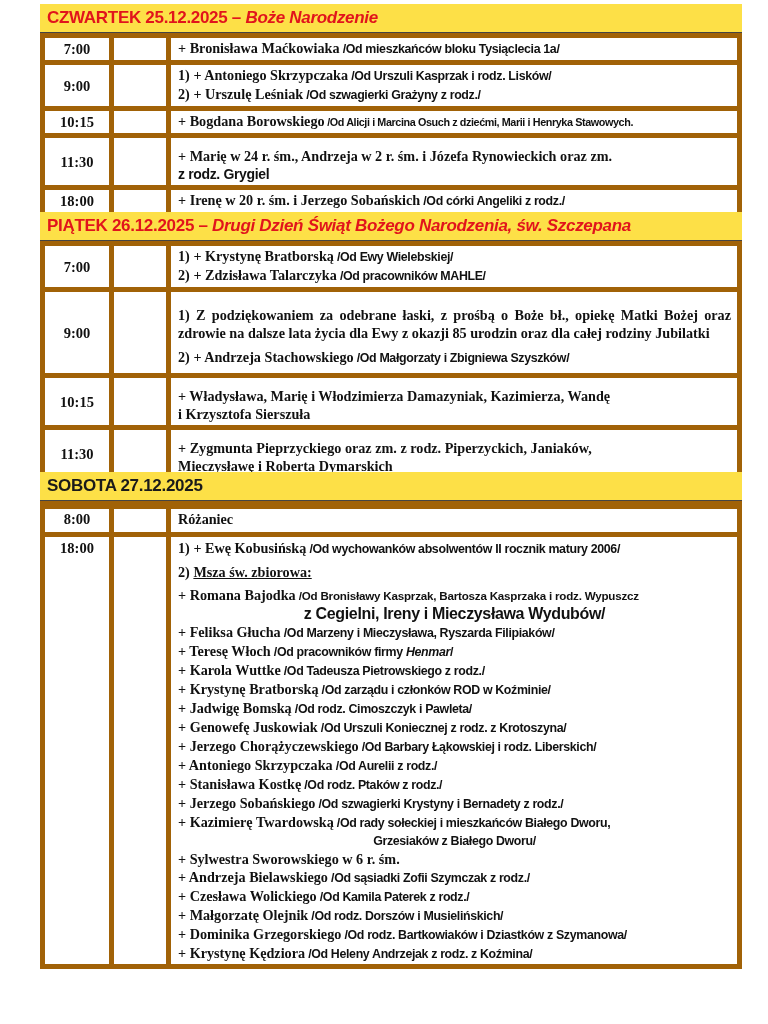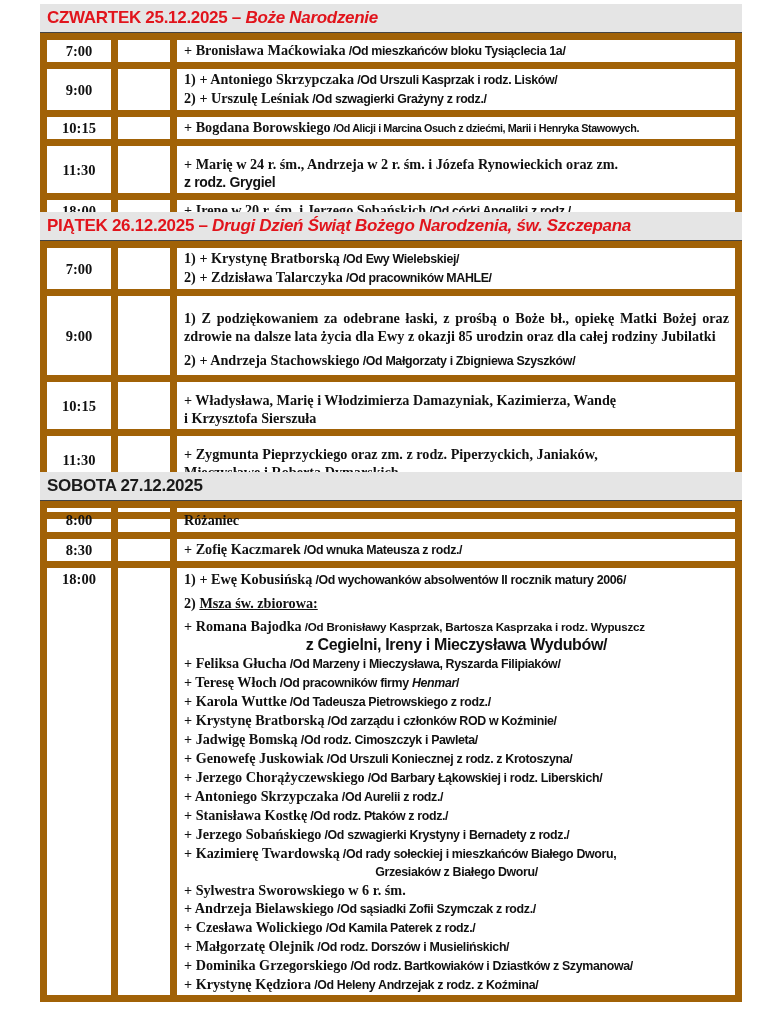--- a/index.html
+++ b/index.html
@@ -5,37 +5,37 @@
   html, body { margin: 0; padding: 0; background: #ffffff; }
   body {
     width: 768px; height: 1024px; overflow: hidden; position: relative;
     font-family: "Liberation Serif", "DejaVu Serif", serif;
     color: #111;
   }
   .day {
     position: absolute; left: 40px; width: 702px;
   }
   .day-header {
-    background: #e5e5e5;
+    background: #fde047;
     height: 28px; line-height: 28px;
     padding-left: 7px;
     font-family: "Liberation Sans Narrow", "Liberation Sans", sans-serif;
     font-size: 17px; font-weight: bold;
     letter-spacing: -0.3px;
     border-bottom: 1px solid #444;
     white-space: nowrap;
   }
   .day-header.red { color: #e1141c; }
   .day-header.black { color: #1a1a1a; }
   .day-header .sub { font-style: italic; }
   table {
     width: 702px; border-collapse: collapse; table-layout: fixed;
   }
   td {
-    border: 7px solid #a16207; vertical-align: middle;
+    border: 5px solid #a16207; vertical-align: middle;
     font-size: 14.2px; line-height: 18px;
   }
   td.time {
     width: 62px; text-align: center; font-weight: bold; font-size: 14.5px;
   }
   td.blank { width: 50px; }
   td.content { padding: 1px 6px 2px 7px; }
   .name { font-weight: bold; }
   .from { font-size: 12.4px; font-family: "Liberation Sans", "DejaVu Sans", sans-serif; letter-spacing: -0.35px; font-weight: bold; }
   .from.small { font-size: 10.8px; letter-spacing: -0.4px; }
@@ -151,27 +151,20 @@
   </div>
   <table>
     <tbody>
         <tr style="height:31px">
       <td class="time">8:00</td>
       <td class="blank"></td>
       <td class="content">
         <span class="name">Różaniec</span>
       </td>
     </tr>
-    <tr style="height:27px">
-      <td class="time">8:30</td>
-      <td class="blank"></td>
-      <td class="content">
-        <span class="name">+ Zofię Kaczmarek</span><span class="from"> /Od wnuka Mateusza z rodz./</span>
-      </td>
-    </tr>
     <tr>
       <td class="time" style="vertical-align:top; padding-top:2px;">18:00</td>
       <td class="blank"></td>
       <td class="content" style="vertical-align:top; padding-top:2px; padding-bottom:1px;">
         <span class="line" style="margin-bottom:5px;"><span class="name">1) </span><span class="name">+ Ewę Kobusińską</span><span class="from"> /Od wychowanków absolwentów II rocznik matury 2006/</span></span>
         <span class="line" style="margin-bottom:5px;"><span class="name">2) </span><span class="name underline">Msza św. zbiorowa:</span></span>
         <div id="group-list">
               <span class="line"><span class="name">+  Romana  Bajodka</span><span class="from" style="font-size: 11.6px; letter-spacing: -0.2px;">  /Od  Bronisławy  Kasprzak,  Bartosza  Kasprzaka  i  rodz.  Wypuszcz</span></span>
               <span class="line from indent-center" style="font-size: 16px;">z Cegielni, Ireny i Mieczysława Wydubów/</span>
               <span class="line"><span class="name">+ Feliksa Głucha</span><span class="from"> /Od Marzeny i Mieczysława, Ryszarda Filipiaków/</span></span>

